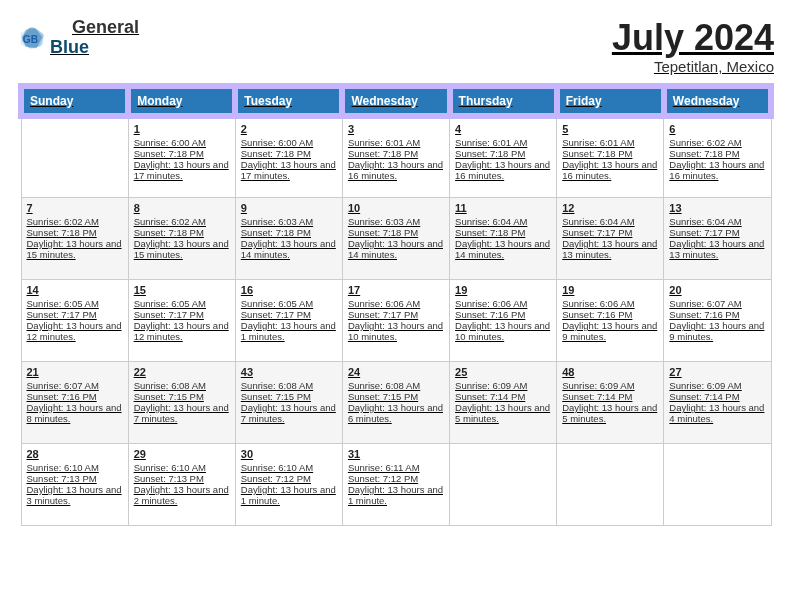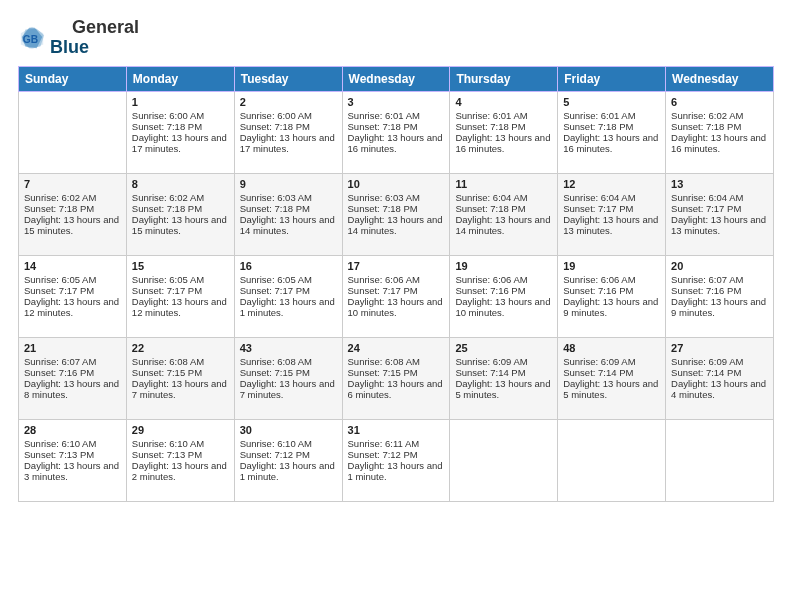--- a/index.html
+++ b/index.html
@@ -9,20 +9,21 @@
       width: 792px;
       height: 612px;
       overflow: hidden;
     }
     .page {
       width: 792px;
       height: 481px;
       padding: 18px 18px 10px 18px;
       display: flex;
       flex-direction: column;
+      text-decoration: underline;
     }
     .header {
       display: flex;
       justify-content: space-between;
       align-items: flex-start;
       margin-bottom: 8px;
     }
     .logo {
       display: flex;
       align-items: center;
@@ -59,21 +60,21 @@
       width: 100%;
       table-layout: fixed;
     }
     .calendar th {
       background-color: #2979b8;
       color: #fff;
       font-size: 12px;
       font-weight: bold;
       text-align: left;
       padding: 5px 6px;
-      border: 1px solid #c4b5fd;
+      border: 6px solid #c4b5fd;
     }
     .calendar td {
       vertical-align: top;
       border: 1px solid #ccc;
       padding: 4px 5px;
       font-size: 9.5px;
       color: #333;
       height: 82px;
     }
     .day-number {
@@ -98,20 +99,24 @@
         <polygon points="20,5 28,12 24,24 12,26 4,18 8,6" fill="#2979b8" opacity="0.3"></polygon>
         <polygon points="18,4 26,14 20,26 8,24 4,14 12,4" fill="#2979b8" opacity="0.5"></polygon>
         <text x="5" y="20" font-size="11" font-weight="bold" fill="#1a5fa8">GB</text>
       </svg>
       <div>
         <div class="logo-text">
           <span class="logo-general">General</span><br>
           <span class="logo-blue">Blue</span>
         </div>
       </div>
+    </div>
+    <div class="title-block">
+      <div class="month-title">July 2024</div>
+      <div class="location">Tepetitlan, Mexico</div>
     </div>
   </div>
 
   <table class="calendar">
     <thead>
       <tr>
       <th>Sunday</th>
           <th>Monday</th>
           <th>Tuesday</th>
           <th>Wednesday</th>

